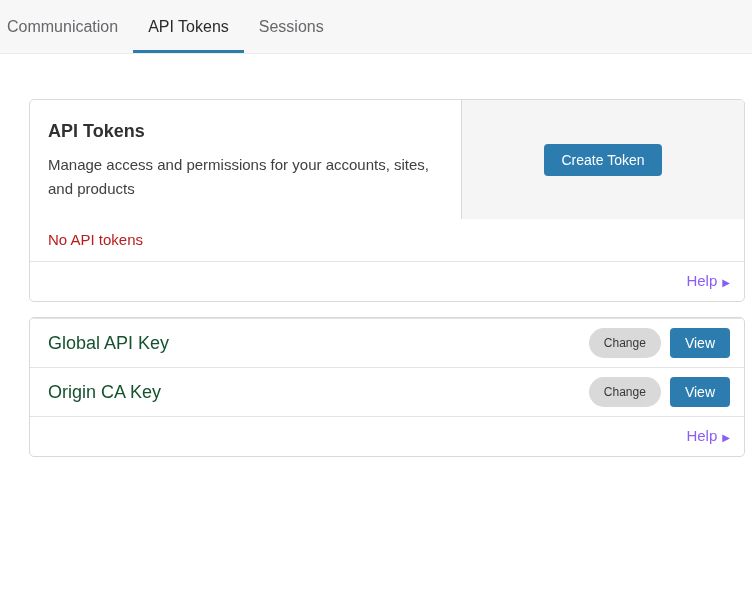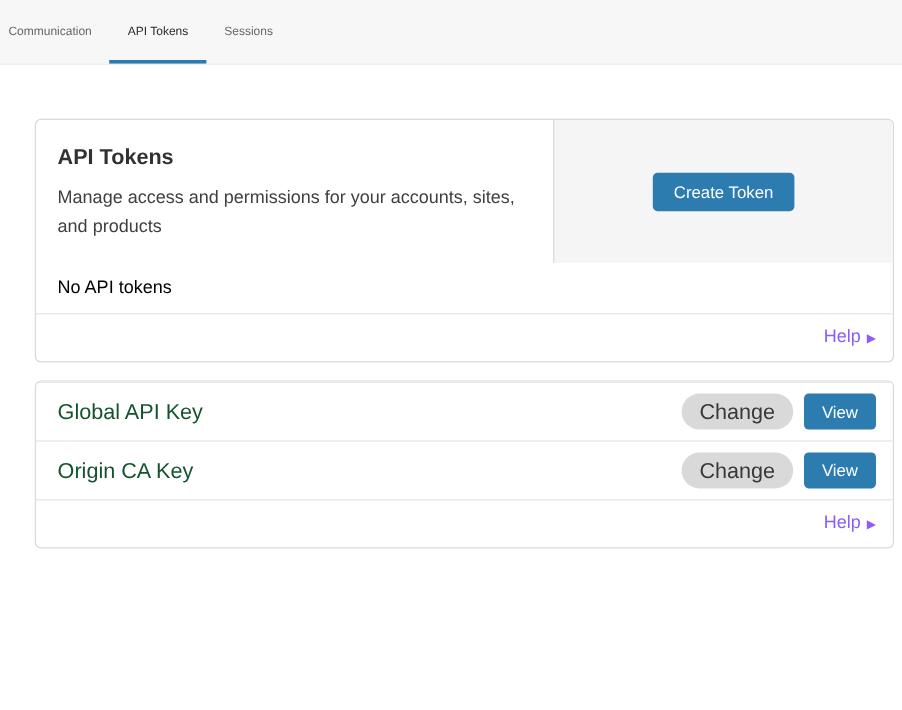--- a/index.html
+++ b/index.html
@@ -15,21 +15,21 @@
     height: 54px;
     background: #f7f7f7;
     border-bottom: 1px solid #ececec;
     display: flex;
     align-items: stretch;
   }
   .tab {
     display: flex;
     align-items: center;
     padding: 0 15px;
-    font-size: 10px;
+    font-size: 16px;
     color: #66666b;
     cursor: pointer;
     border-bottom: 3px solid transparent;
     padding-top: 3px; 
   }
   .tab.first { padding-left: 7px; }
   .tab.active {
     color: #2b2b2b;
     border-bottom-color: #2c7cb0;
   }
@@ -70,21 +70,21 @@
   .btn { border: none; border-radius: 4px; cursor: pointer; font-family: inherit; }
   .btn-primary {
     background: #2c7cb0;
     color: #ffffff;
     font-size: 14px;
     padding: 8px 17px;
   }
   .btn-gray {
     background: #d9d9d9;
     color: #383838;
-    font-size: 18px;
+    font-size: 12px;
     height: 30px;
     padding: 0 15px;
     border-radius: 15px;
   }
   .btn-blue {
     background: #2c7cb0;
     color: #ffffff;
     font-size: 14px;
     height: 30px;
     padding: 0 15px;
@@ -102,21 +102,21 @@
     color: #333333;
   }
   .th-col1 { width: 176px; padding-left: 18px; }
   .th-col2 { width: 192px; }
   .th-col3 { width: 195px; }
   .th-col4 { flex: 1; }
 
   .empty-row {
     padding: 12px 18px 13px 18px;
     font-size: 15px;
-    color: #000000;
+    color: #b91c1c;
   }
   .card-footer {
     border-top: 1px solid #e3e3e3;
     padding: 10px 14px 11px;
     text-align: right;
   }
   .help-link {
     color: #8b5cf6;
     font-size: 15px;
     text-decoration: none;

